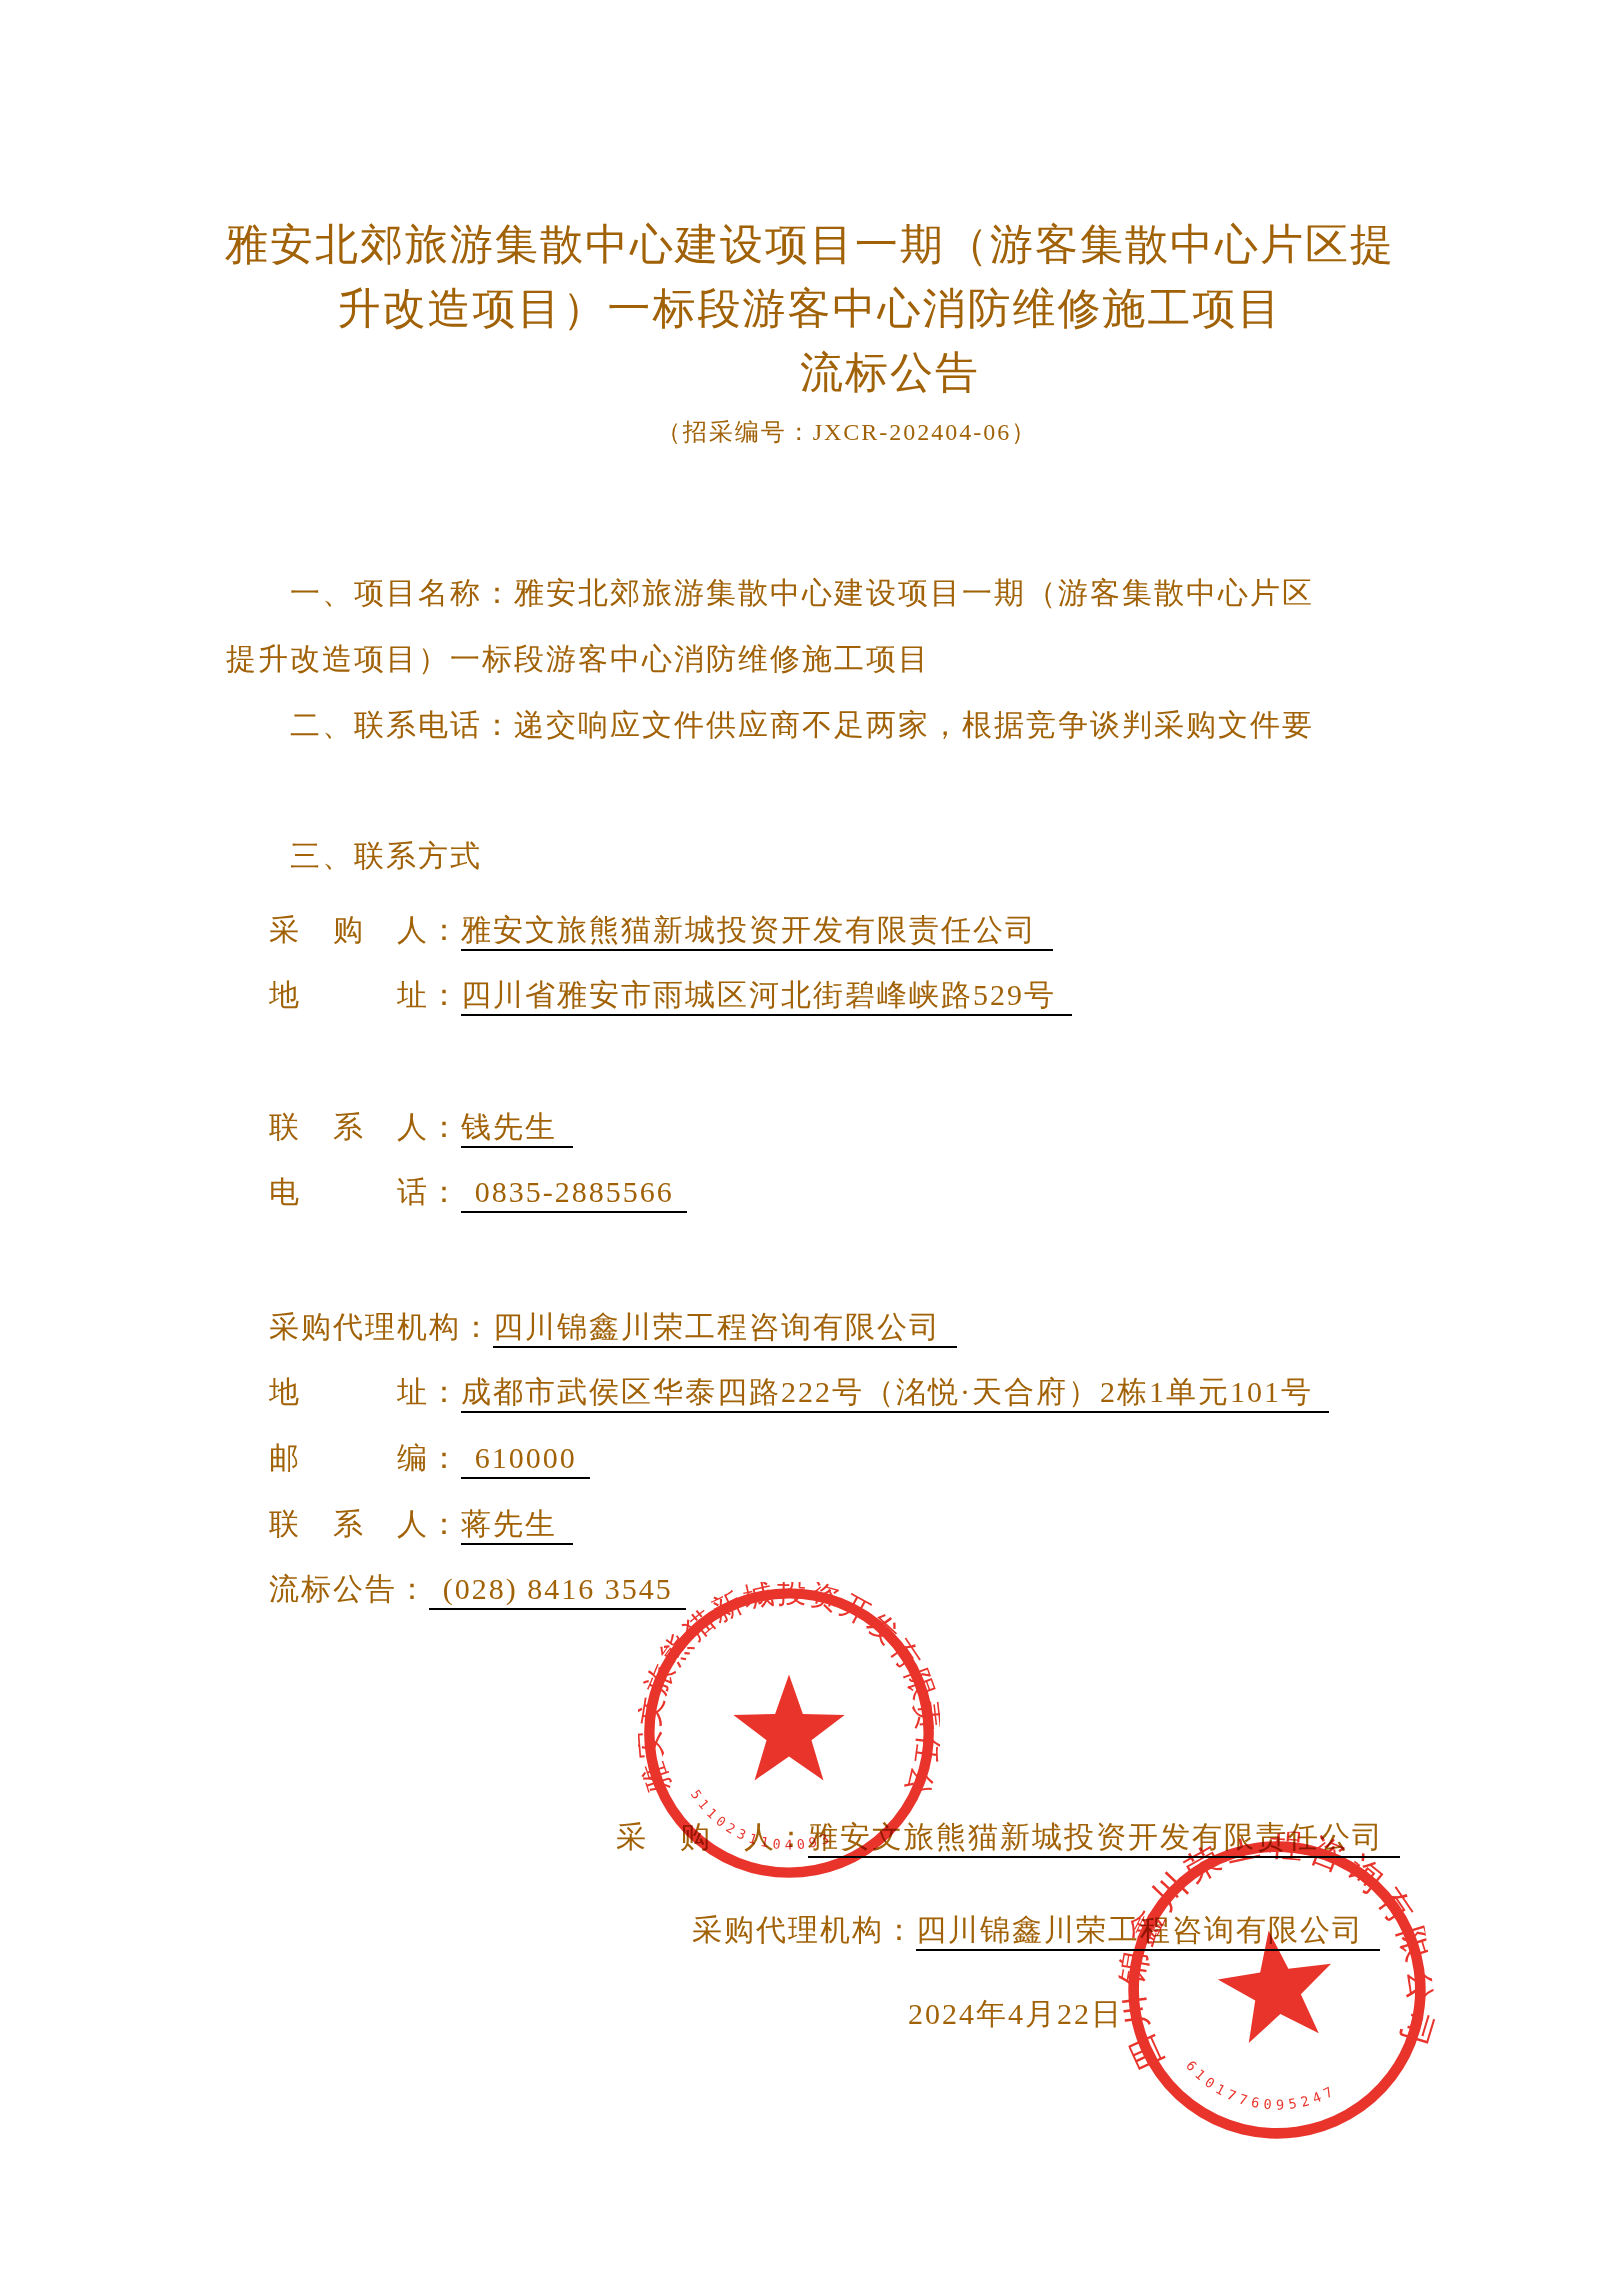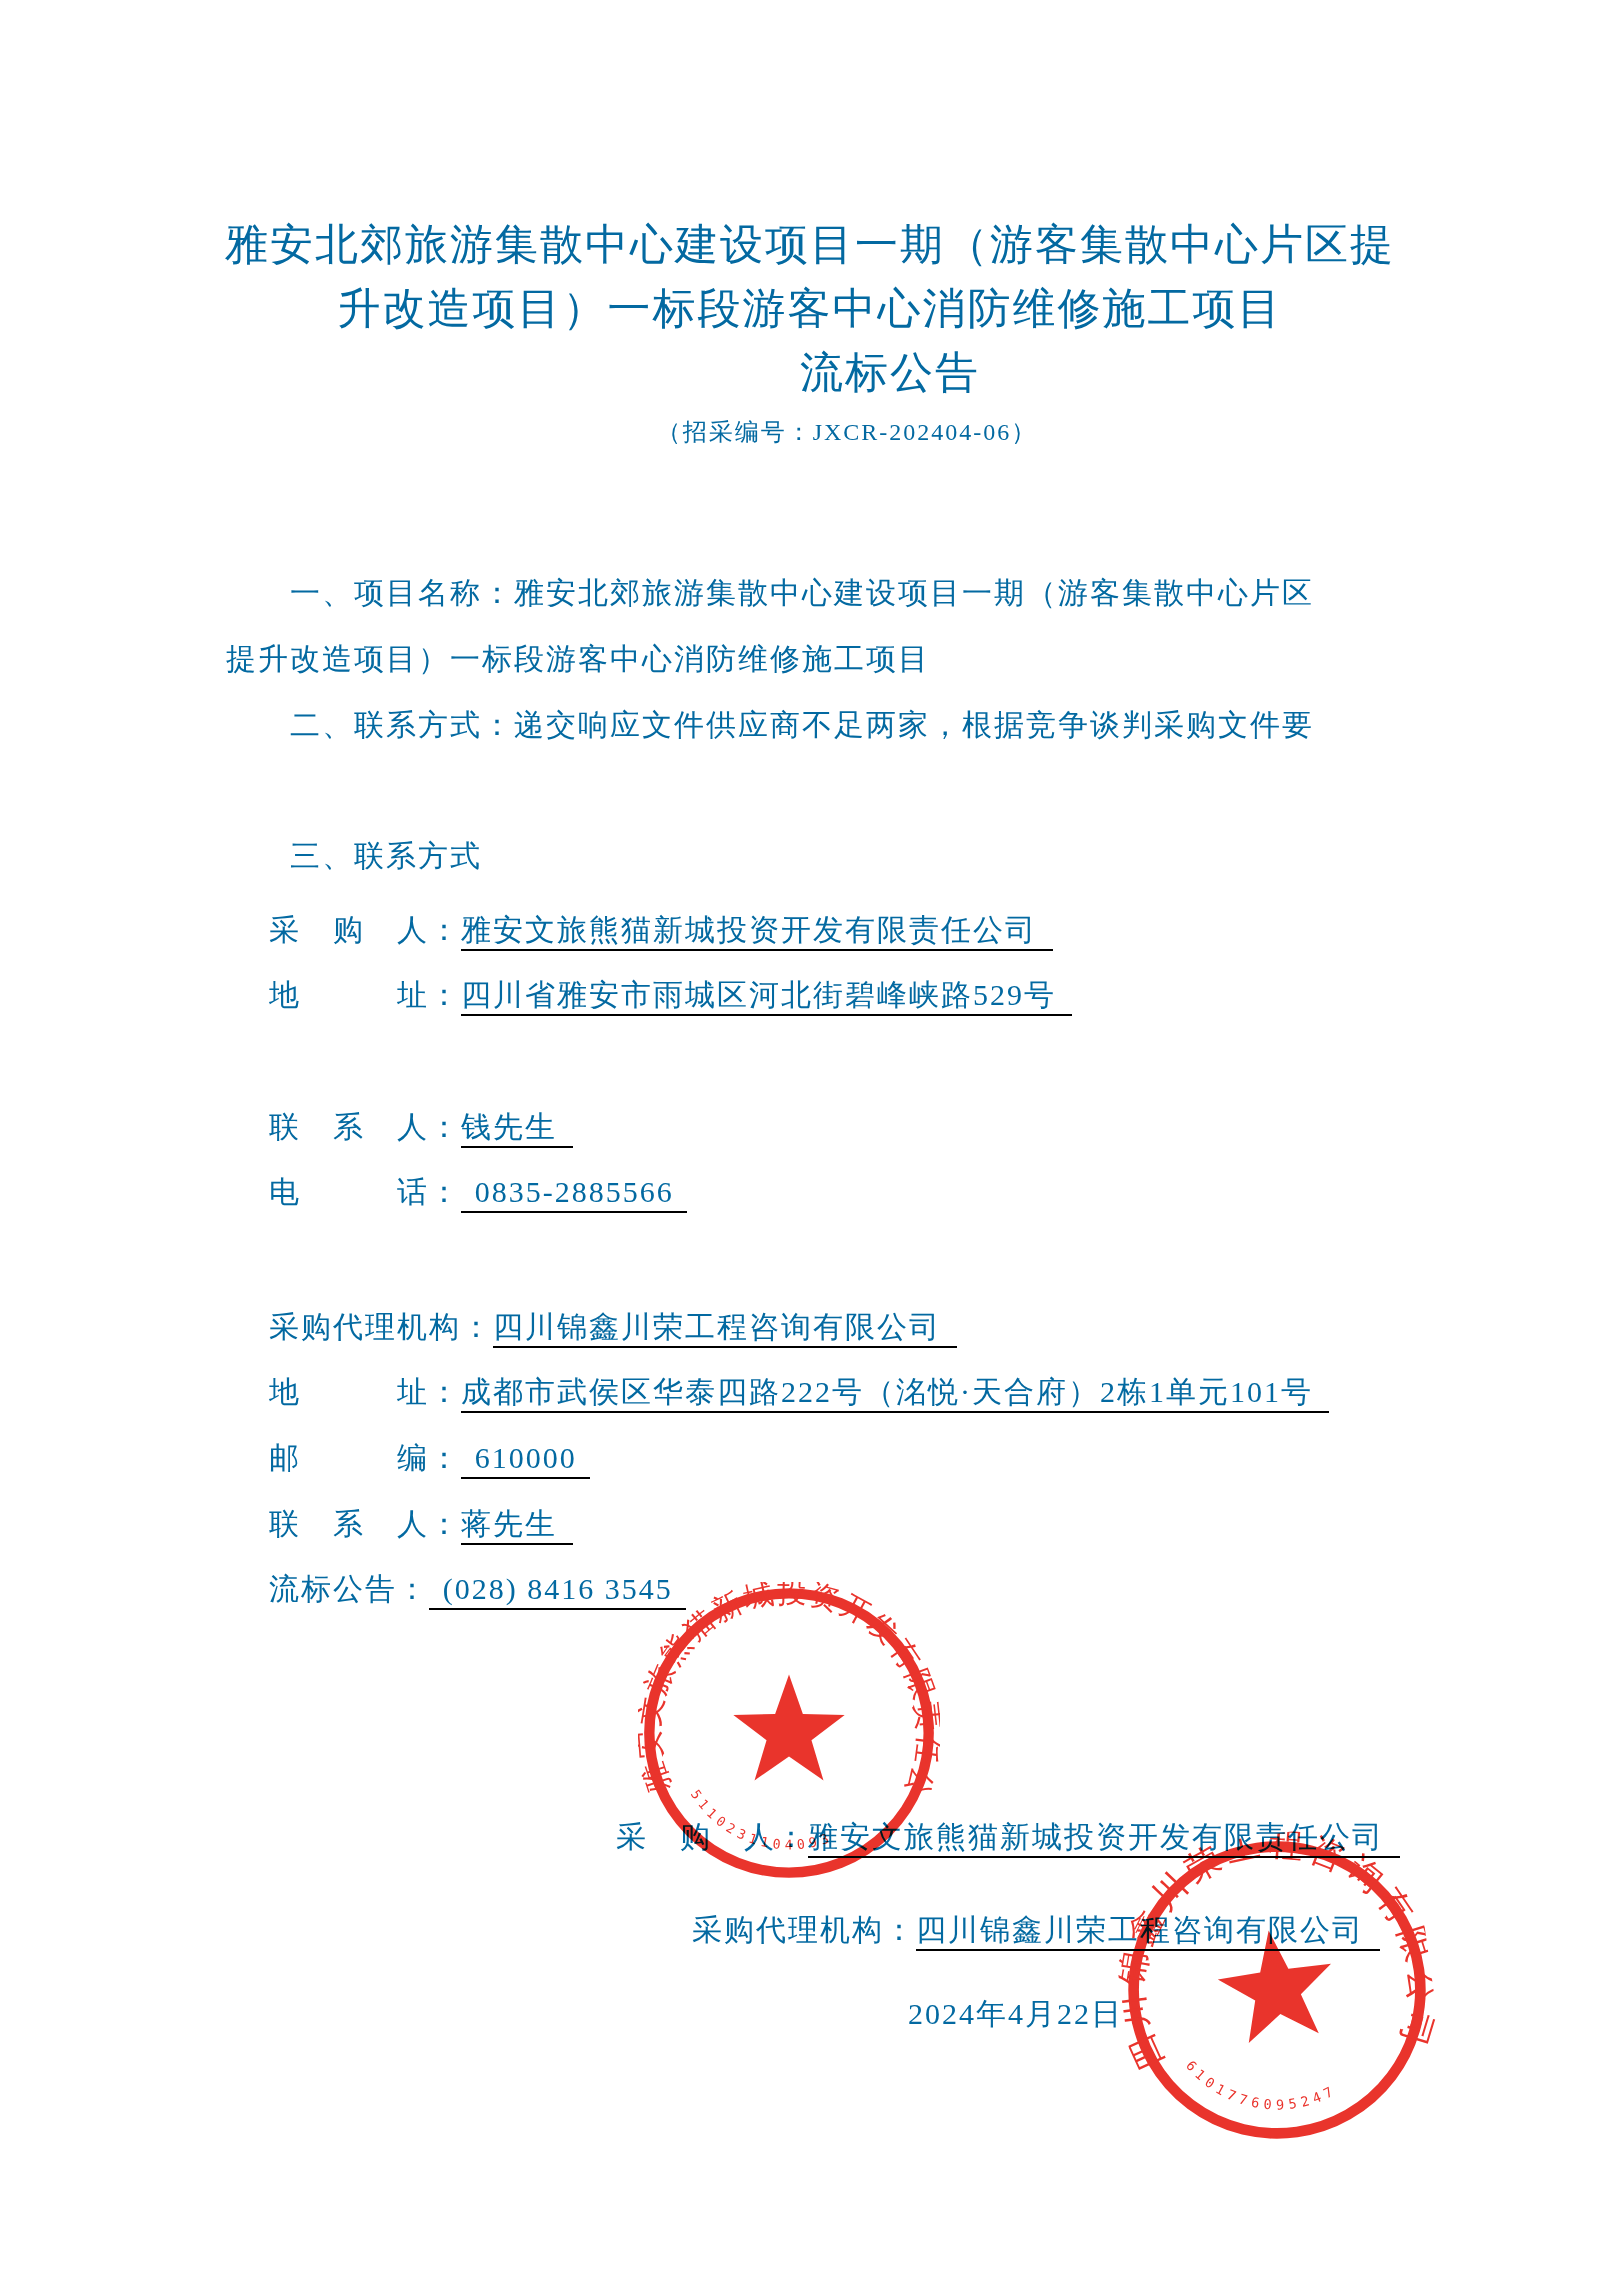--- a/index.html
+++ b/index.html
@@ -1,21 +1,21 @@
 <!DOCTYPE html>
 <html><head>
 <meta charset="utf-8">
 <style>
   html,body{margin:0;padding:0;background:#ffffff;}
   .page{
     position:relative;
     width:1621px;height:2293px;
     background:#ffffff;
     font-family:"Liberation Serif","DejaVu Serif",serif;
-    color:#0369a1;
+    color:#a16207;
     overflow:hidden;
   }
   .line{position:absolute;white-space:nowrap;}
   .t-title{font-size:43px;letter-spacing:2px;font-weight:500;}
   .t-body{font-size:30px;letter-spacing:2px;}
   .center{left:225px;width:1170px;text-align:center;}
   .u{border-bottom:2px solid #000;padding-bottom:2.9px;}
   .pad{padding-left:13.7px;padding-right:13.7px;}
   .padr{padding-right:15.7px;}
   .seal{position:absolute;mix-blend-mode:multiply;opacity:.93;}
@@ -26,21 +26,21 @@
 
 <div class="page">
 
   <div class="line t-title center" style="top:216px;">雅安北郊旅游集散中心建设项目一期（游客集散中心片区提</div>
   <div class="line t-title center" style="top:280px;">升改造项目）一标段游客中心消防维修施工项目</div>
   <div class="line t-title center" style="top:344px;transform:translateX(80px);">流标公告</div>
   <div class="line t-body center" style="top:416px;transform:translateX(37px);font-size:24px;">（招采编号：JXCR-202404-06）</div>
 
   <div class="line t-body" style="top:573px;left:290px;">一、项目名称：雅安北郊旅游集散中心建设项目一期（游客集散中心片区</div>
   <div class="line t-body" style="top:639px;left:226px;">提升改造项目）一标段游客中心消防维修施工项目</div>
-  <div class="line t-body" style="top:705px;left:290px;">二、联系方式：递交响应文件供应商不足两家，根据竞争谈判采购文件要</div>
+  <div class="line t-body" style="top:705px;left:290px;">二、联系电话：递交响应文件供应商不足两家，根据竞争谈判采购文件要</div>
   <div class="line t-body" style="top:836px;left:290px;">三、联系方式</div>
 
   <div class="line t-body" style="top:910px;left:269px;">
     <span>采　购　人：</span><span class="u padr">雅安文旅熊猫新城投资开发有限责任公司</span>
   </div>
   <div class="line t-body" style="top:975px;left:269px;">
     <span>地　　　址：</span><span class="u padr">四川省雅安市雨城区河北街碧峰峡路529号</span>
   </div>
   <div class="line t-body" style="top:1107px;left:269px;">
     <span>联　系　人：</span><span class="u padr">钱先生</span>

